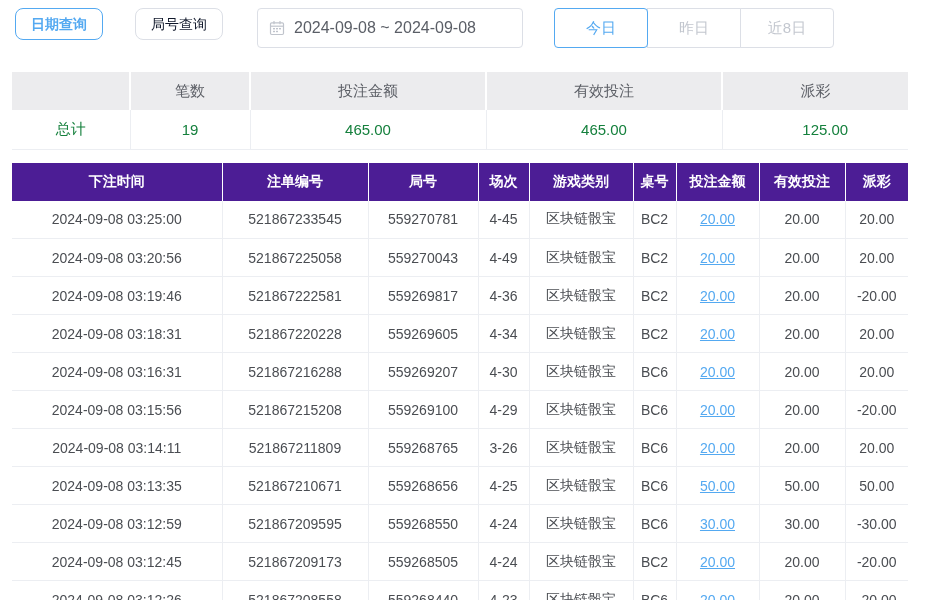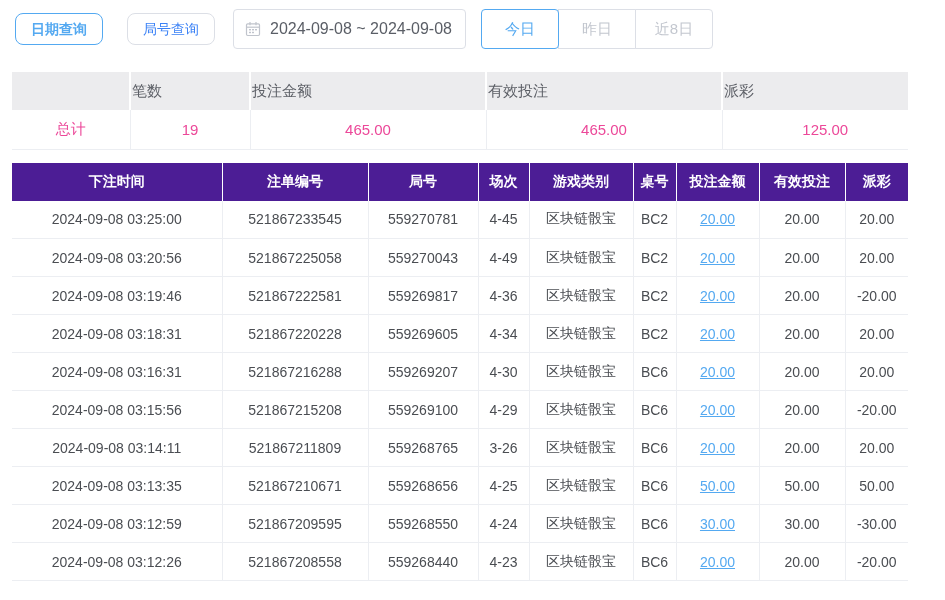--- a/index.html
+++ b/index.html
@@ -4,63 +4,63 @@
 <style>
   * { box-sizing: border-box; }
   html,body { margin:0; padding:0; }
   body {
     width:945px; height:600px; overflow:hidden; background:#fff;
     font-family:"Liberation Sans","DejaVu Sans",sans-serif;
     -webkit-font-smoothing:antialiased;
   }
 
   
-  .toolbar { display:flex; align-items:center; margin:8px 0 0 15px; height:42px; }
+  .toolbar { display:flex; align-items:flex-start; margin:8px 0 0 15px; height:42px;gap:16px; }
   .toolbar button { cursor:pointer; background:#fff; font-family:inherit; }
   .btn-pill {
     height:32px; padding:0 15px; border-radius:8px; font-size:14px; line-height:30px;
   }
   .btn-date-query {
     border:1px solid #54a9f1; color:#54a9f1; font-weight:bold;
   }
   .btn-round-query {
-    border:1px solid #dcdfe6; color:#3b82f6; margin-left:24px;
+    border:1px solid #dcdfe6; color:#0f172a; margin-left:16px;
   }
   .date-picker {
-    margin-left:18px; width:233px; height:40px; border:1px solid #dcdfe6;
+    margin-left:18px; width:266px; height:40px; border:1px solid #dcdfe6;
     border-radius:4px; display:flex; align-items:center; padding:0 11px; cursor:pointer;
   }
   .date-picker .cal { flex:0 0 auto; display:flex; }
   .date-picker .range-text { margin-left:9px; font-size:16px; color:#5a5e66; white-space:nowrap; }
 
   .quick-group { display:flex; margin-left:15px; }
   .quick-group .seg {
-    width:78px; height:40px; border:1px solid #dcdfe6; color:#c3c7cf;
+    width:94px; height:40px; border:1px solid #dcdfe6; color:#c3c7cf;
     font-size:15px; margin-left:-1px; position:relative; border-radius:0;
   }
   .quick-group .seg:first-child { margin-left:0; border-radius:4px 0 0 4px; }
   .quick-group .seg:last-child { border-radius:0 4px 4px 0; }
   .quick-group .seg.active {
     border:1px solid #54a9f1; color:#54a9f1; z-index:1; border-radius:4px;
   }
   .btn-search {
     margin-left:13px; width:75px; height:39px; border:none; border-radius:4px;
     background:#54a9f1; color:#fff; font-size:15px; font-weight:bold; letter-spacing:1px;
   }
 
   
   table { border-collapse:collapse; table-layout:fixed; }
   .summary { width:896px; margin:22px 0 0 12px; }
   .summary th {
     background:#ececee; height:38px; font-weight:normal; font-size:15px; color:#5c5f66;
-    border-right:2px solid #fff; text-align:left;
+    border-right:2px solid #fff; text-align:center;
   }
   .summary th:last-child { border-right:none; }
   .summary td {
-    background:#fff; height:39px; text-align:center; font-size:15px; color:#ec4899;
+    background:#fff; height:39px; text-align:center; font-size:15px; color:#15803d;
     border-right:1px solid #eceef2; border-bottom:1px solid #eceef2;
   }
   .summary td:last-child { border-right:none;padding-left:21px; }
 
   
   .main { width:896px; margin:13px 0 0 12px; }
   .main th {
     background:#4c1d95; color:#fff; height:38px; font-size:14px; font-weight:bold;
     border-right:1px solid #fff; text-align:center;
   }
@@ -254,20 +254,31 @@
         <td>521867209595</td>
         <td>559268550</td>
         <td>4-24</td>
         <td>区块链骰宝</td>
         <td>BC6</td>
         <td><a class="amt-link">30.00</a></td>
         <td>30.00</td>
         <td class="neg">-30.00</td>
       </tr>
       <tr>
+        <td>2024-09-08 03:12:45</td>
+        <td>521867209173</td>
+        <td>559268505</td>
+        <td>4-24</td>
+        <td>区块链骰宝</td>
+        <td>BC2</td>
+        <td><a class="amt-link">20.00</a></td>
+        <td>20.00</td>
+        <td class="neg">-20.00</td>
+      </tr>
+      <tr>
         <td>2024-09-08 03:12:26</td>
         <td>521867208558</td>
         <td>559268440</td>
         <td>4-23</td>
         <td>区块链骰宝</td>
         <td>BC6</td>
         <td><a class="amt-link">20.00</a></td>
         <td>20.00</td>
         <td class="neg">-20.00</td>
       </tr>

